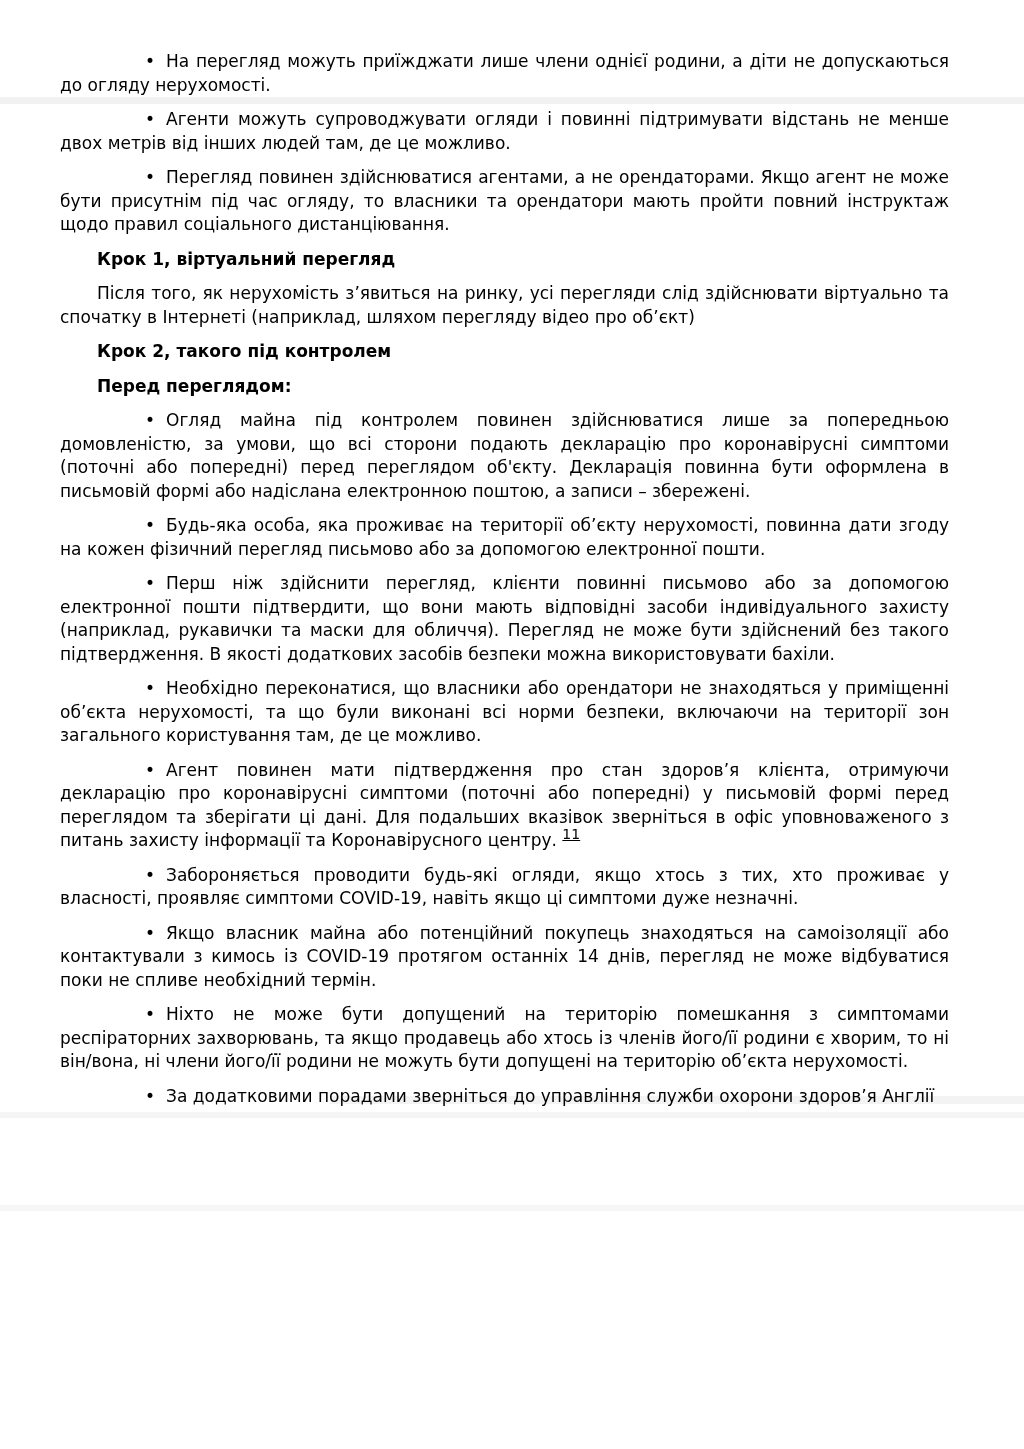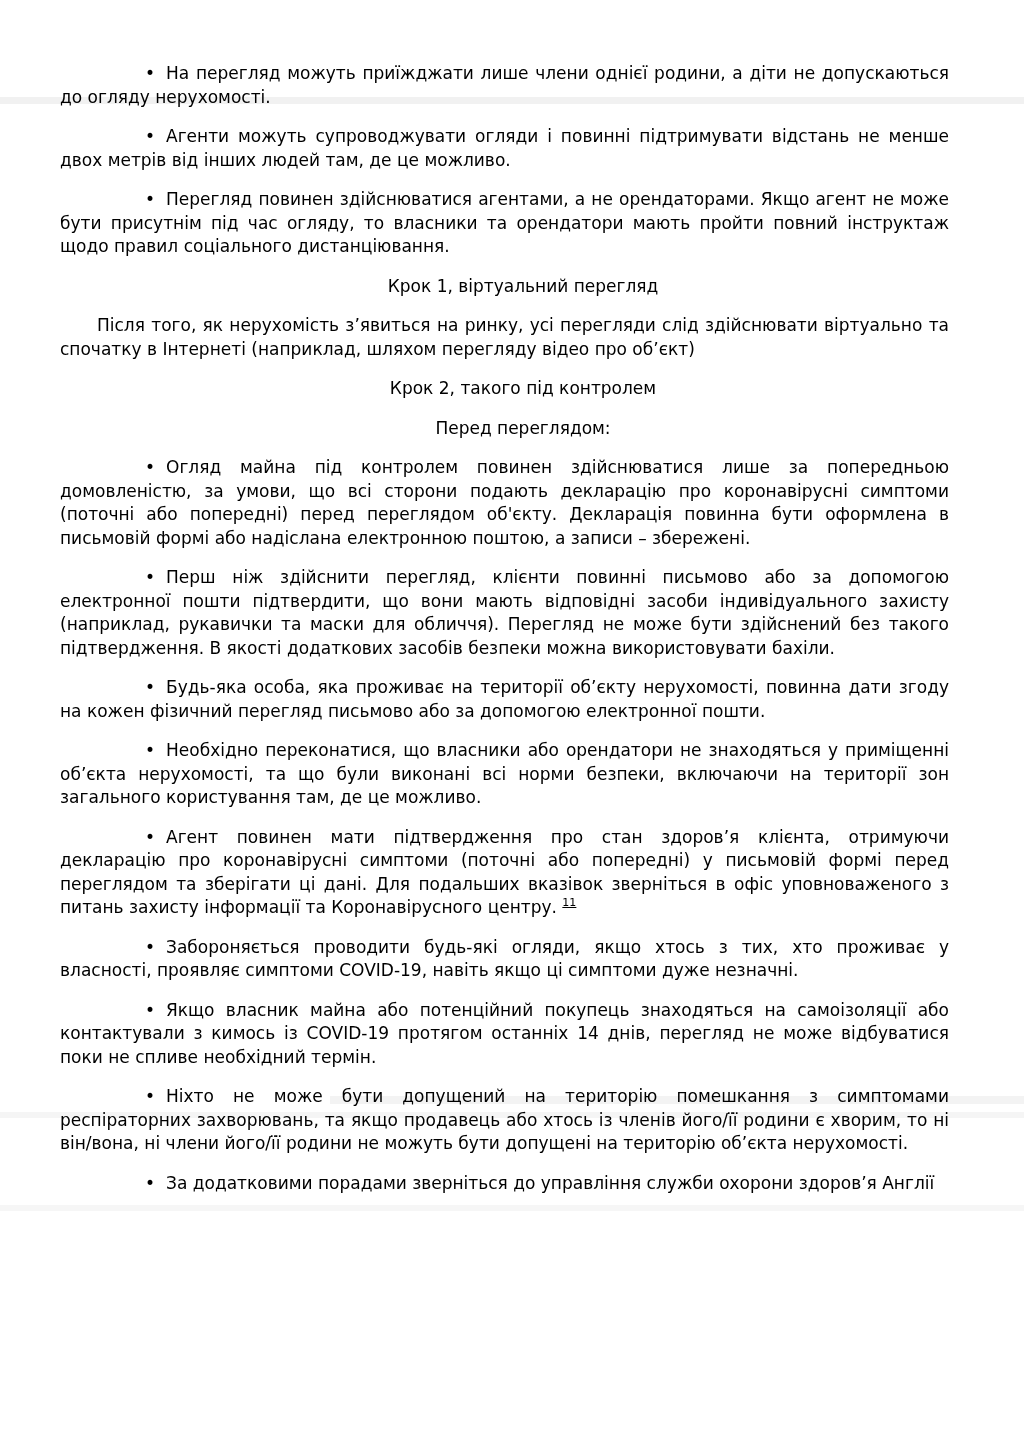--- a/index.html
+++ b/index.html
@@ -16,42 +16,42 @@
     font-family: "DejaVu Sans", "Liberation Sans", sans-serif;
     color: #000000;
   }
   .content {
     position: absolute;
     left: 60px;
     top: 46px;
     width: 889px;
   }
   .content p {
-    margin: 16px 0 11px 0;
+    margin: 4px 0 11px 0;
     font-size: 17px;
     line-height: 23.5px;
     text-align: justify;
     color: #000000;
   }
   .content p.bullet {
     text-indent: 85px;
   }
   .content p.paragraph {
     text-indent: 37px;
   }
   .content p.heading {
     text-indent: 37px;
-    font-weight: normal;
-    text-align: center;
+    font-weight: bold;
+    text-align: left;
   }
   .marker {
     margin-right: 11px;
   }
   sup {
-    font-size: 11px;
+    font-size: 14px;
     line-height: 0;
     text-decoration: underline;
   }
   .artifact {
     position: absolute;
     pointer-events: none;
   }
   .artifact-1 { top: 97px;   left: 0;     width: 1024px; height: 7px; background: #f1f1f1; }
   .artifact-2 { top: 1096px; left: 330px; width: 694px;  height: 8px; background: #f3f3f3; }
   .artifact-3 { top: 1112px; left: 0;     width: 1024px; height: 6px; background: #f5f5f5; }
@@ -67,22 +67,22 @@
   <div class="artifact artifact-4"></div>
   <div class="content">
       <p class="bullet"><span class="marker">•</span><span>На перегляд можуть приїжджати лише члени однієї родини, а діти не допускаються до огляду нерухомості.</span></p>
       <p class="bullet"><span class="marker">•</span><span>Агенти можуть супроводжувати огляди і повинні підтримувати відстань не менше двох метрів від інших людей там, де це можливо.</span></p>
       <p class="bullet"><span class="marker">•</span><span>Перегляд повинен здійснюватися агентами, а не орендаторами. Якщо агент не може бути присутнім під час огляду, то власники та орендатори мають пройти повний інструктаж щодо правил соціального дистанціювання.</span></p>
       <p class="heading"><span>Крок 1, віртуальний перегляд</span></p>
       <p class="paragraph"><span>Після того, як нерухомість з’явиться на ринку, усі перегляди слід здійснювати віртуально та спочатку в Інтернеті (наприклад, шляхом перегляду відео про об’єкт)</span></p>
       <p class="heading"><span>Крок 2, такого під контролем</span></p>
       <p class="heading"><span>Перед переглядом:</span></p>
       <p class="bullet"><span class="marker">•</span><span>Огляд майна під контролем повинен здійснюватися лише за попередньою домовленістю, за умови, що всі сторони подають декларацію про коронавірусні симптоми (поточні або попередні) перед переглядом об'єкту. Декларація повинна бути оформлена в письмовій формі або надіслана електронною поштою, а записи – збережені.</span></p>
+      <p class="bullet"><span class="marker">•</span><span>Будь-яка особа, яка проживає на території об’єкту нерухомості, повинна дати згоду на кожен фізичний перегляд письмово або за допомогою електронної пошти.</span></p>
       <p class="bullet"><span class="marker">•</span><span>Перш ніж здійснити перегляд, клієнти повинні письмово або за допомогою електронної пошти підтвердити, що вони мають відповідні засоби індивідуального захисту (наприклад, рукавички та маски для обличчя). Перегляд не може бути здійснений без такого підтвердження. В якості додаткових засобів безпеки можна використовувати бахіли.</span></p>
-      <p class="bullet"><span class="marker">•</span><span>Будь-яка особа, яка проживає на території об’єкту нерухомості, повинна дати згоду на кожен фізичний перегляд письмово або за допомогою електронної пошти.</span></p>
       <p class="bullet"><span class="marker">•</span><span>Необхідно переконатися, що власники або орендатори не знаходяться у приміщенні об’єкта нерухомості, та що були виконані всі норми безпеки, включаючи на території зон загального користування там, де це можливо.</span></p>
       <p class="bullet"><span class="marker">•</span><span>Агент повинен мати підтвердження про стан здоров’я клієнта, отримуючи декларацію про коронавірусні симптоми (поточні або попередні) у письмовій формі перед переглядом та зберігати ці дані. Для подальших вказівок зверніться в офіс уповноваженого з питань захисту інформації та Коронавірусного центру.</span> <sup>11</sup></p>
       <p class="bullet"><span class="marker">•</span><span>Забороняється проводити будь-які огляди, якщо хтось з тих, хто проживає у власності, проявляє симптоми COVID-19, навіть якщо ці симптоми дуже незначні.</span></p>
       <p class="bullet"><span class="marker">•</span><span>Якщо власник майна або потенційний покупець знаходяться на самоізоляції або контактували з кимось із COVID-19 протягом останніх 14 днів, перегляд не може відбуватися поки не спливе необхідний термін.</span></p>
       <p class="bullet"><span class="marker">•</span><span>Ніхто не може бути допущений на територію помешкання з симптомами респіраторних захворювань, та якщо продавець або хтось із членів його/її родини є хворим, то ні він/вона, ні члени його/її родини не можуть бути допущені на територію об’єкта нерухомості.</span></p>
       <p class="bullet"><span class="marker">•</span><span>За додатковими порадами зверніться до управління служби охорони здоров’я Англії</span></p>
     </div>
 </div>
 
 </body></html>

